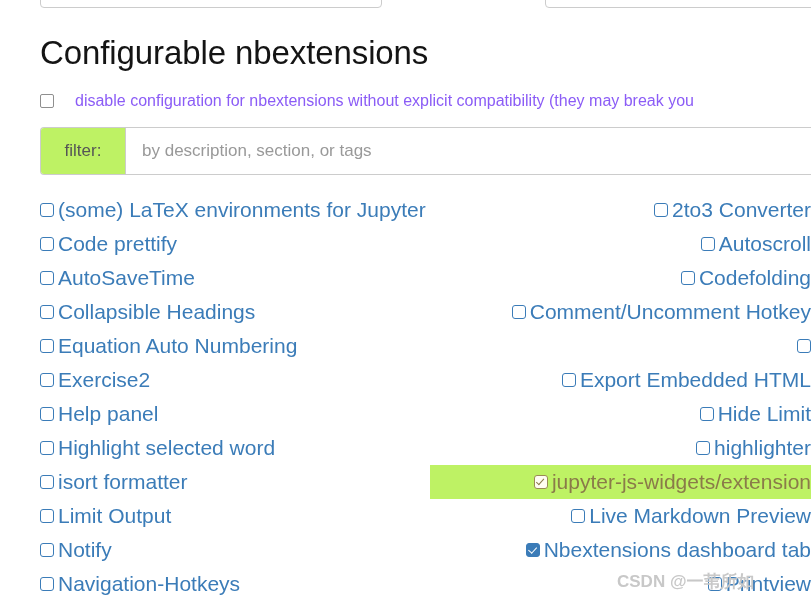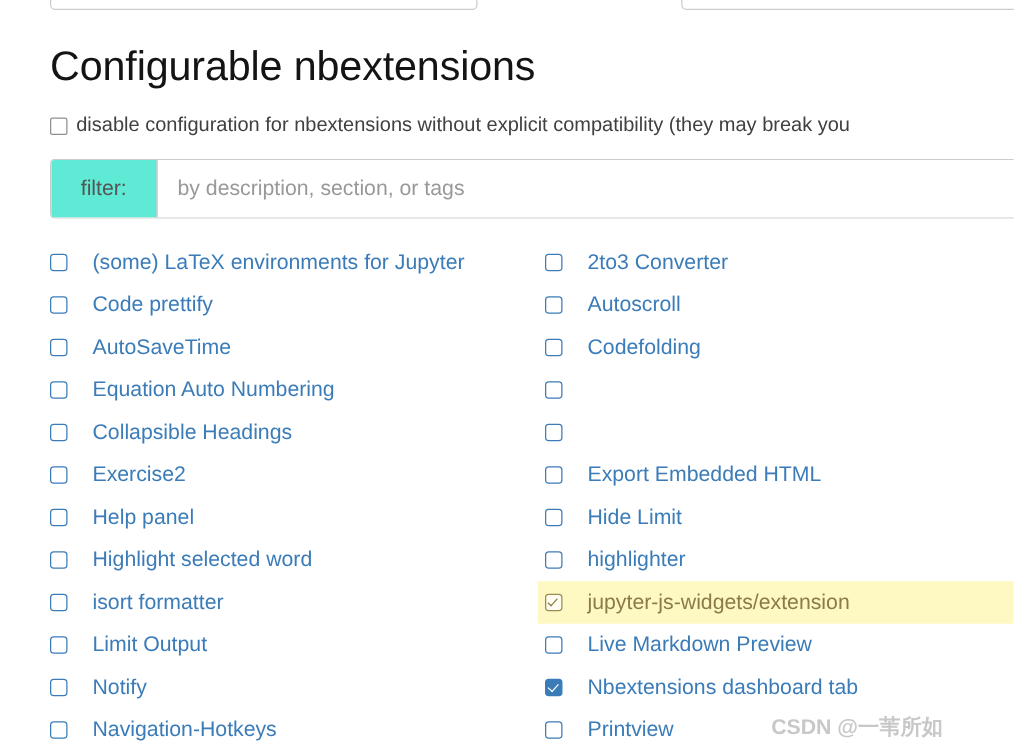--- a/index.html
+++ b/index.html
@@ -59,22 +59,22 @@
 
   
   .disable-row {
     display: flex;
     align-items: center;
     margin-top: 19px;
     white-space: nowrap;
   }
   .disable-row .disable-label {
     font-size: 16px;
-    color: #404040;
-    margin-left: 7px;
+    color: #8b5cf6;
+    margin-left: 21px;
   }
 
   
   .cb {
     display: inline-block;
     width: 14px;
     height: 14px;
     box-sizing: border-box;
     border: 1.6px solid #8f8f8f;
     border-radius: 2px;
@@ -123,21 +123,21 @@
     border-radius: 4px 0 0 4px;
     background: #ffffff;
     box-sizing: border-box;
     overflow: hidden;
   }
   .filter-prefix {
     display: flex;
     align-items: center;
     justify-content: center;
     width: 84px;
-    background: #5eead4;
+    background: #bef264;
     border-right: 1px solid #cccccc;
     font-size: 17px;
     color: #555555;
   }
   .filter-input {
     flex: 1 1 auto;
     border: none;
     outline: none;
     padding: 0 16px;
     font-family: "Liberation Sans", sans-serif;
@@ -159,28 +159,28 @@
   }
   .ext-col.left  { width: 430px; padding-left: 40px; }
   .ext-col.right { width: 381px; padding-left: 0px; }
 
   .ext-item {
     display: flex;
     align-items: center;
     height: 34px;
     white-space: nowrap;
   }
-  .ext-col.right .ext-item { padding-left: 6px; }
+  .ext-col.right .ext-item { padding-left: 6px; justify-content: flex-end; }
   .ext-item .ext-label {
-    margin-left: 20px;
-    font-size: 17px;
+    margin-left: 4px;
+    font-size: 21px;
     color: #3b7cb8;
   }
   .ext-item.highlight {
-    background: #fef9c3;
+    background: #bef264;
   }
   .ext-item.highlight .ext-label {
     color: #8a7b49;
   }
 
   
   .watermark {
     position: absolute;
     left: 617px;
     top: 570px;
@@ -222,25 +222,25 @@
         <div class="ext-item">
           <span class="cb blue"></span>
           <span class="ext-label">Code prettify</span>
         </div>
         <div class="ext-item">
           <span class="cb blue"></span>
           <span class="ext-label">AutoSaveTime</span>
         </div>
         <div class="ext-item">
           <span class="cb blue"></span>
+          <span class="ext-label">Collapsible Headings</span>
+        </div>
+        <div class="ext-item">
+          <span class="cb blue"></span>
           <span class="ext-label">Equation Auto Numbering</span>
-        </div>
-        <div class="ext-item">
-          <span class="cb blue"></span>
-          <span class="ext-label">Collapsible Headings</span>
         </div>
         <div class="ext-item">
           <span class="cb blue"></span>
           <span class="ext-label">Exercise2</span>
         </div>
         <div class="ext-item">
           <span class="cb blue"></span>
           <span class="ext-label">Help panel</span>
         </div>
         <div class="ext-item">
@@ -272,20 +272,21 @@
         <div class="ext-item">
           <span class="cb blue"></span>
           <span class="ext-label">Autoscroll</span>
         </div>
         <div class="ext-item">
           <span class="cb blue"></span>
           <span class="ext-label">Codefolding</span>
         </div>
         <div class="ext-item">
           <span class="cb blue"></span>
+          <span class="ext-label">Comment/Uncomment Hotkey</span>
         </div>
         <div class="ext-item">
           <span class="cb blue"></span>
         </div>
         <div class="ext-item">
           <span class="cb blue"></span>
           <span class="ext-label">Export Embedded HTML</span>
         </div>
         <div class="ext-item">
           <span class="cb blue"></span>

